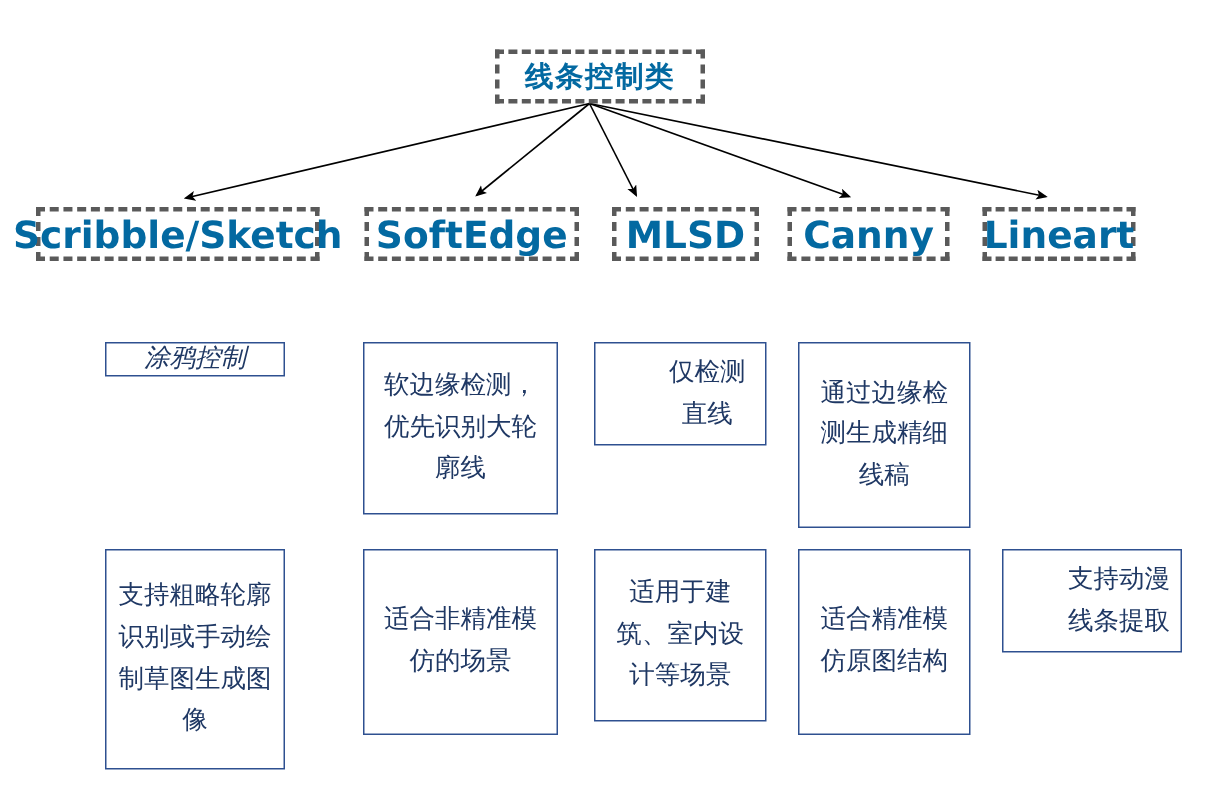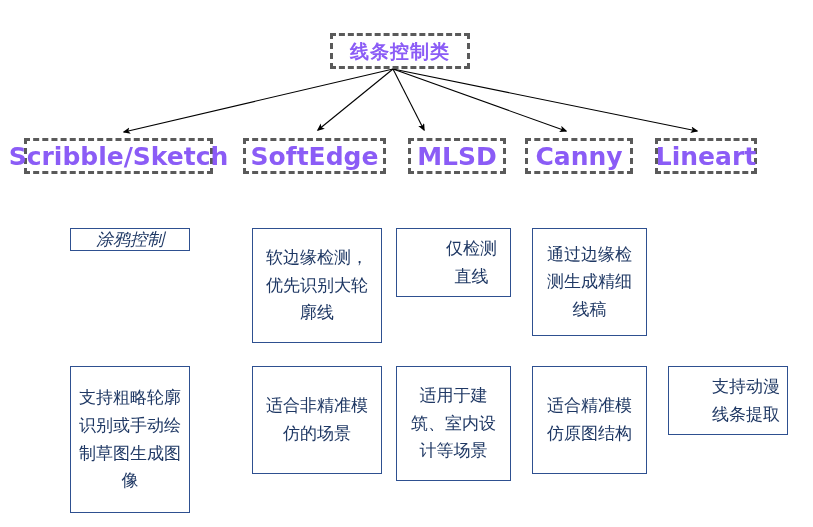--- a/index.html
+++ b/index.html
@@ -34,21 +34,21 @@
     box-sizing: border-box;
     border: 3px dashed #5a5a5a;
     background: transparent;
     display: flex;
     align-items: center;
     justify-content: center;
     text-align: center;
   }
   .dashed-node .label {
     font-weight: bold;
-    color: #8b5cf6;
+    color: #0369a1;
     white-space: nowrap;
     line-height: 1;
   }
 
   #root-node {
     left: 330px;
     top: 33px;
     width: 140px;
     height: 36px;
   }
@@ -89,28 +89,28 @@
     padding: 0 6px;
     word-break: break-all;
   }
 
   
   .row3 { top: 228px; }
   
   .row4 { top: 366px; }
 
   .col1 { left: 70px;  width: 120px; }
-  .col2 { left: 252px; width: 130px; }
+  .col2 { left: 242px; width: 130px; }
   .col3 { left: 396px; width: 115px; }
   .col4 { left: 532px; width: 115px; }
   .col5 { left: 668px; width: 120px; }
 
   .h1line { height: 23px; font-style: italic; }
   .h2line { height: 69px; padding-left: 36px; }
-  .h3line { height: 108px; }
+  .h3line { height: 124px; }
   .h4line { height: 115px; }
   .h5line { height: 147px; }
 </style>
 </head>
 <body>
 
 <div id="canvas">
 
   <svg id="arrows" viewBox="0 0 813 527" width="813" height="527">
     <defs>

